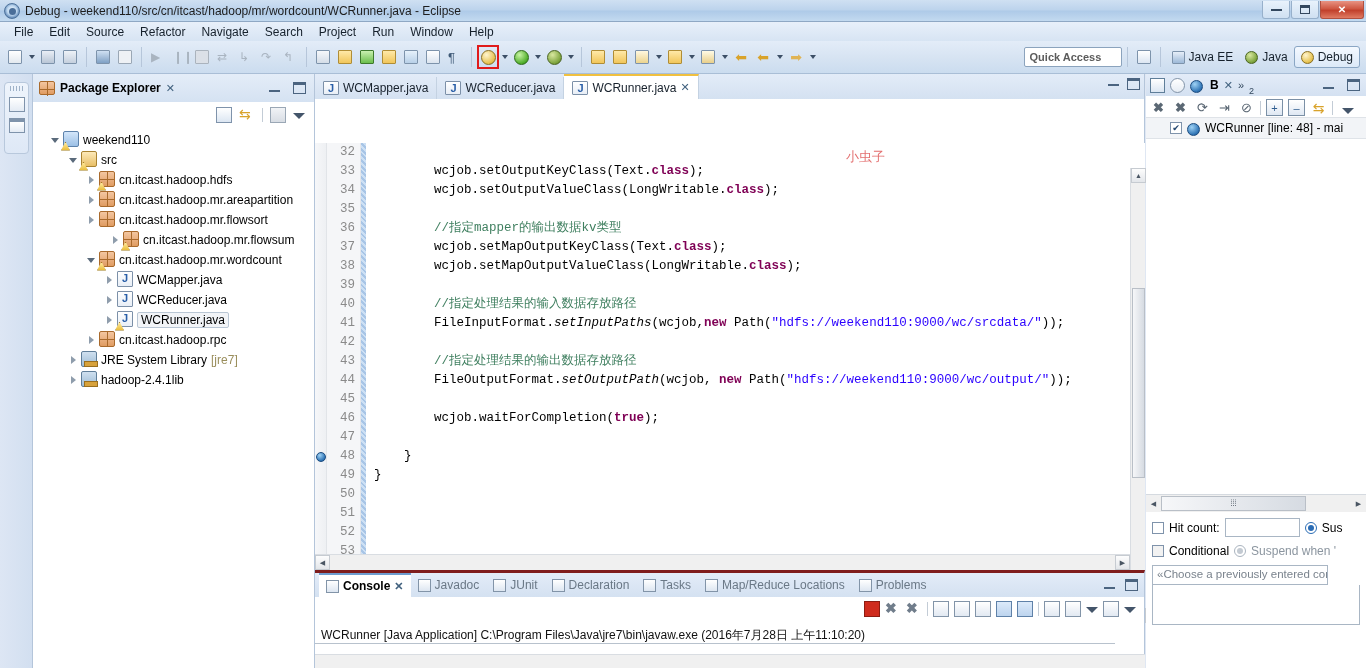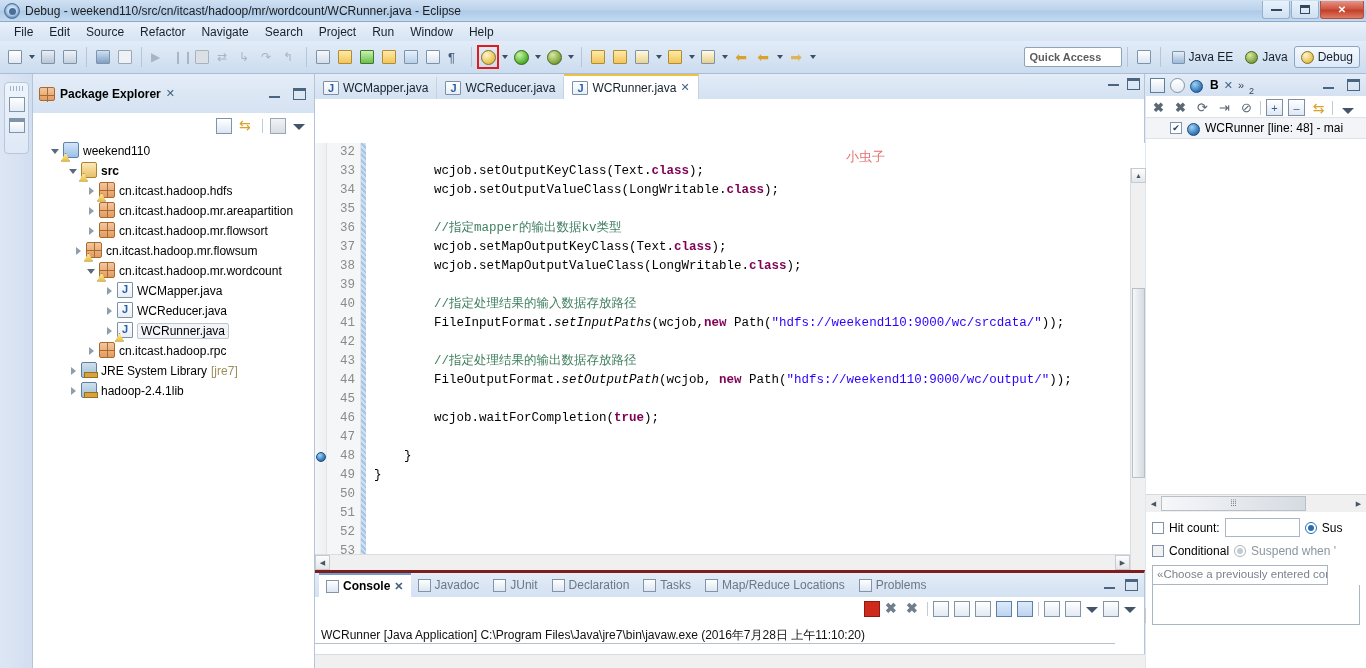--- a/index.html
+++ b/index.html
@@ -106,21 +106,21 @@
      repeating-linear-gradient(to right,#9fb2c8 0 1px,transparent 1px 3px);}
   .rail-ic{ width:16px;height:15px;border:1px solid #7f93ab;background:linear-gradient(to bottom,#fff,#e4ebf4);}
   .rail-ic.b{ border-top:4px solid #7f93ab; }
 
   
   .panel { position:absolute; background:#fff; }
   .xmark { font-size:11px; color:#42627f; }
 
   
   #pkg { left:33px; top:74px; width:282px; height:594px; background:#fff; border-right:1px solid #b4c5da;}
-  .pkg-head { height:39px; background:linear-gradient(to bottom,#e4edf8,#d5e2f2); display:flex; align-items:center; padding-left:6px; gap:5px;}
+  .pkg-head { height:28px; background:linear-gradient(to bottom,#e4edf8,#d5e2f2); display:flex; align-items:center; padding-left:6px; gap:5px;}
   .pkg-toolrow{ height:26px; background:#fff; display:flex; align-items:center; justify-content:flex-end; gap:7px; padding-right:9px;}
   .ptool{ width:16px; height:16px; border:1px solid #7f93ab; background:linear-gradient(to bottom,#fff,#dce6f2); }
   .ptool.arrows{ border:none; background:none; color:#d9a32b; font-size:14px; line-height:14px;}
   .ptool.grey{ border-color:#9aa7b5; background:linear-gradient(to bottom,#f1f3f6,#d8dde4); }
   .ptool.tri{ border:none;background:none;width:12px;height:12px;}
   .ptool.tri:after{content:"";display:block;border-left:6px solid transparent;border-right:6px solid transparent;border-top:6px solid #44556a;margin-top:4px;}
   .tree { padding-top:2px; font-size:12px; }
   .trow { display:flex; align-items:center; height:20px; white-space:nowrap; }
   .trow .lbl { margin-left:4px; }
   .twisty { width:12px; height:12px; display:inline-flex; align-items:center; justify-content:center; }
@@ -402,41 +402,41 @@
       <span style="width:1px;height:14px;background:#c3ccd6"></span>
       <span class="ptool grey"></span>
       <span class="ptool tri"></span>
     </div>
     <div class="tree" id="pkgtree">
         <div class="trow" style="padding-left: 16px;">
           <span class="twisty open"></span>
           <span style="position: relative; display: inline-block; margin-left: 2px;"><span class="ic ic-proj"></span><span class="warn"></span></span>
           <span class="lbl">weekend110</span>
         </div>
-        <div class="trow" style="padding-left: 34px; font-weight: bold;">
+        <div class="trow" style="padding-left: 34px;">
           <span class="twisty open"></span>
           <span style="position: relative; display: inline-block; margin-left: 2px;"><span class="ic ic-src"></span><span class="warn"></span></span>
           <span class="lbl">src</span>
         </div>
         <div class="trow" style="padding-left: 52px;">
           <span class="twisty closed"></span>
           <span style="position: relative; display: inline-block; margin-left: 2px;"><span class="ic ic-pkg"></span><span class="warn"></span></span>
           <span class="lbl">cn.itcast.hadoop.hdfs</span>
         </div>
         <div class="trow" style="padding-left: 52px;">
           <span class="twisty closed"></span>
           <span style="position: relative; display: inline-block; margin-left: 2px;"><span class="ic ic-pkg"></span></span>
           <span class="lbl">cn.itcast.hadoop.mr.areapartition</span>
         </div>
         <div class="trow" style="padding-left: 52px;">
           <span class="twisty closed"></span>
           <span style="position: relative; display: inline-block; margin-left: 2px;"><span class="ic ic-pkg"></span></span>
           <span class="lbl">cn.itcast.hadoop.mr.flowsort</span>
         </div>
-        <div class="trow" style="padding-left: 39px;">
+        <div class="trow" style="padding-left: 76px;">
           <span class="twisty closed"></span>
           <span style="position: relative; display: inline-block; margin-left: 2px;"><span class="ic ic-pkg"></span><span class="warn"></span></span>
           <span class="lbl">cn.itcast.hadoop.mr.flowsum</span>
         </div>
         <div class="trow" style="padding-left: 52px;">
           <span class="twisty open"></span>
           <span style="position: relative; display: inline-block; margin-left: 2px;"><span class="ic ic-pkg"></span><span class="warn"></span></span>
           <span class="lbl">cn.itcast.hadoop.mr.wordcount</span>
         </div>
         <div class="trow" style="padding-left: 70px;">

